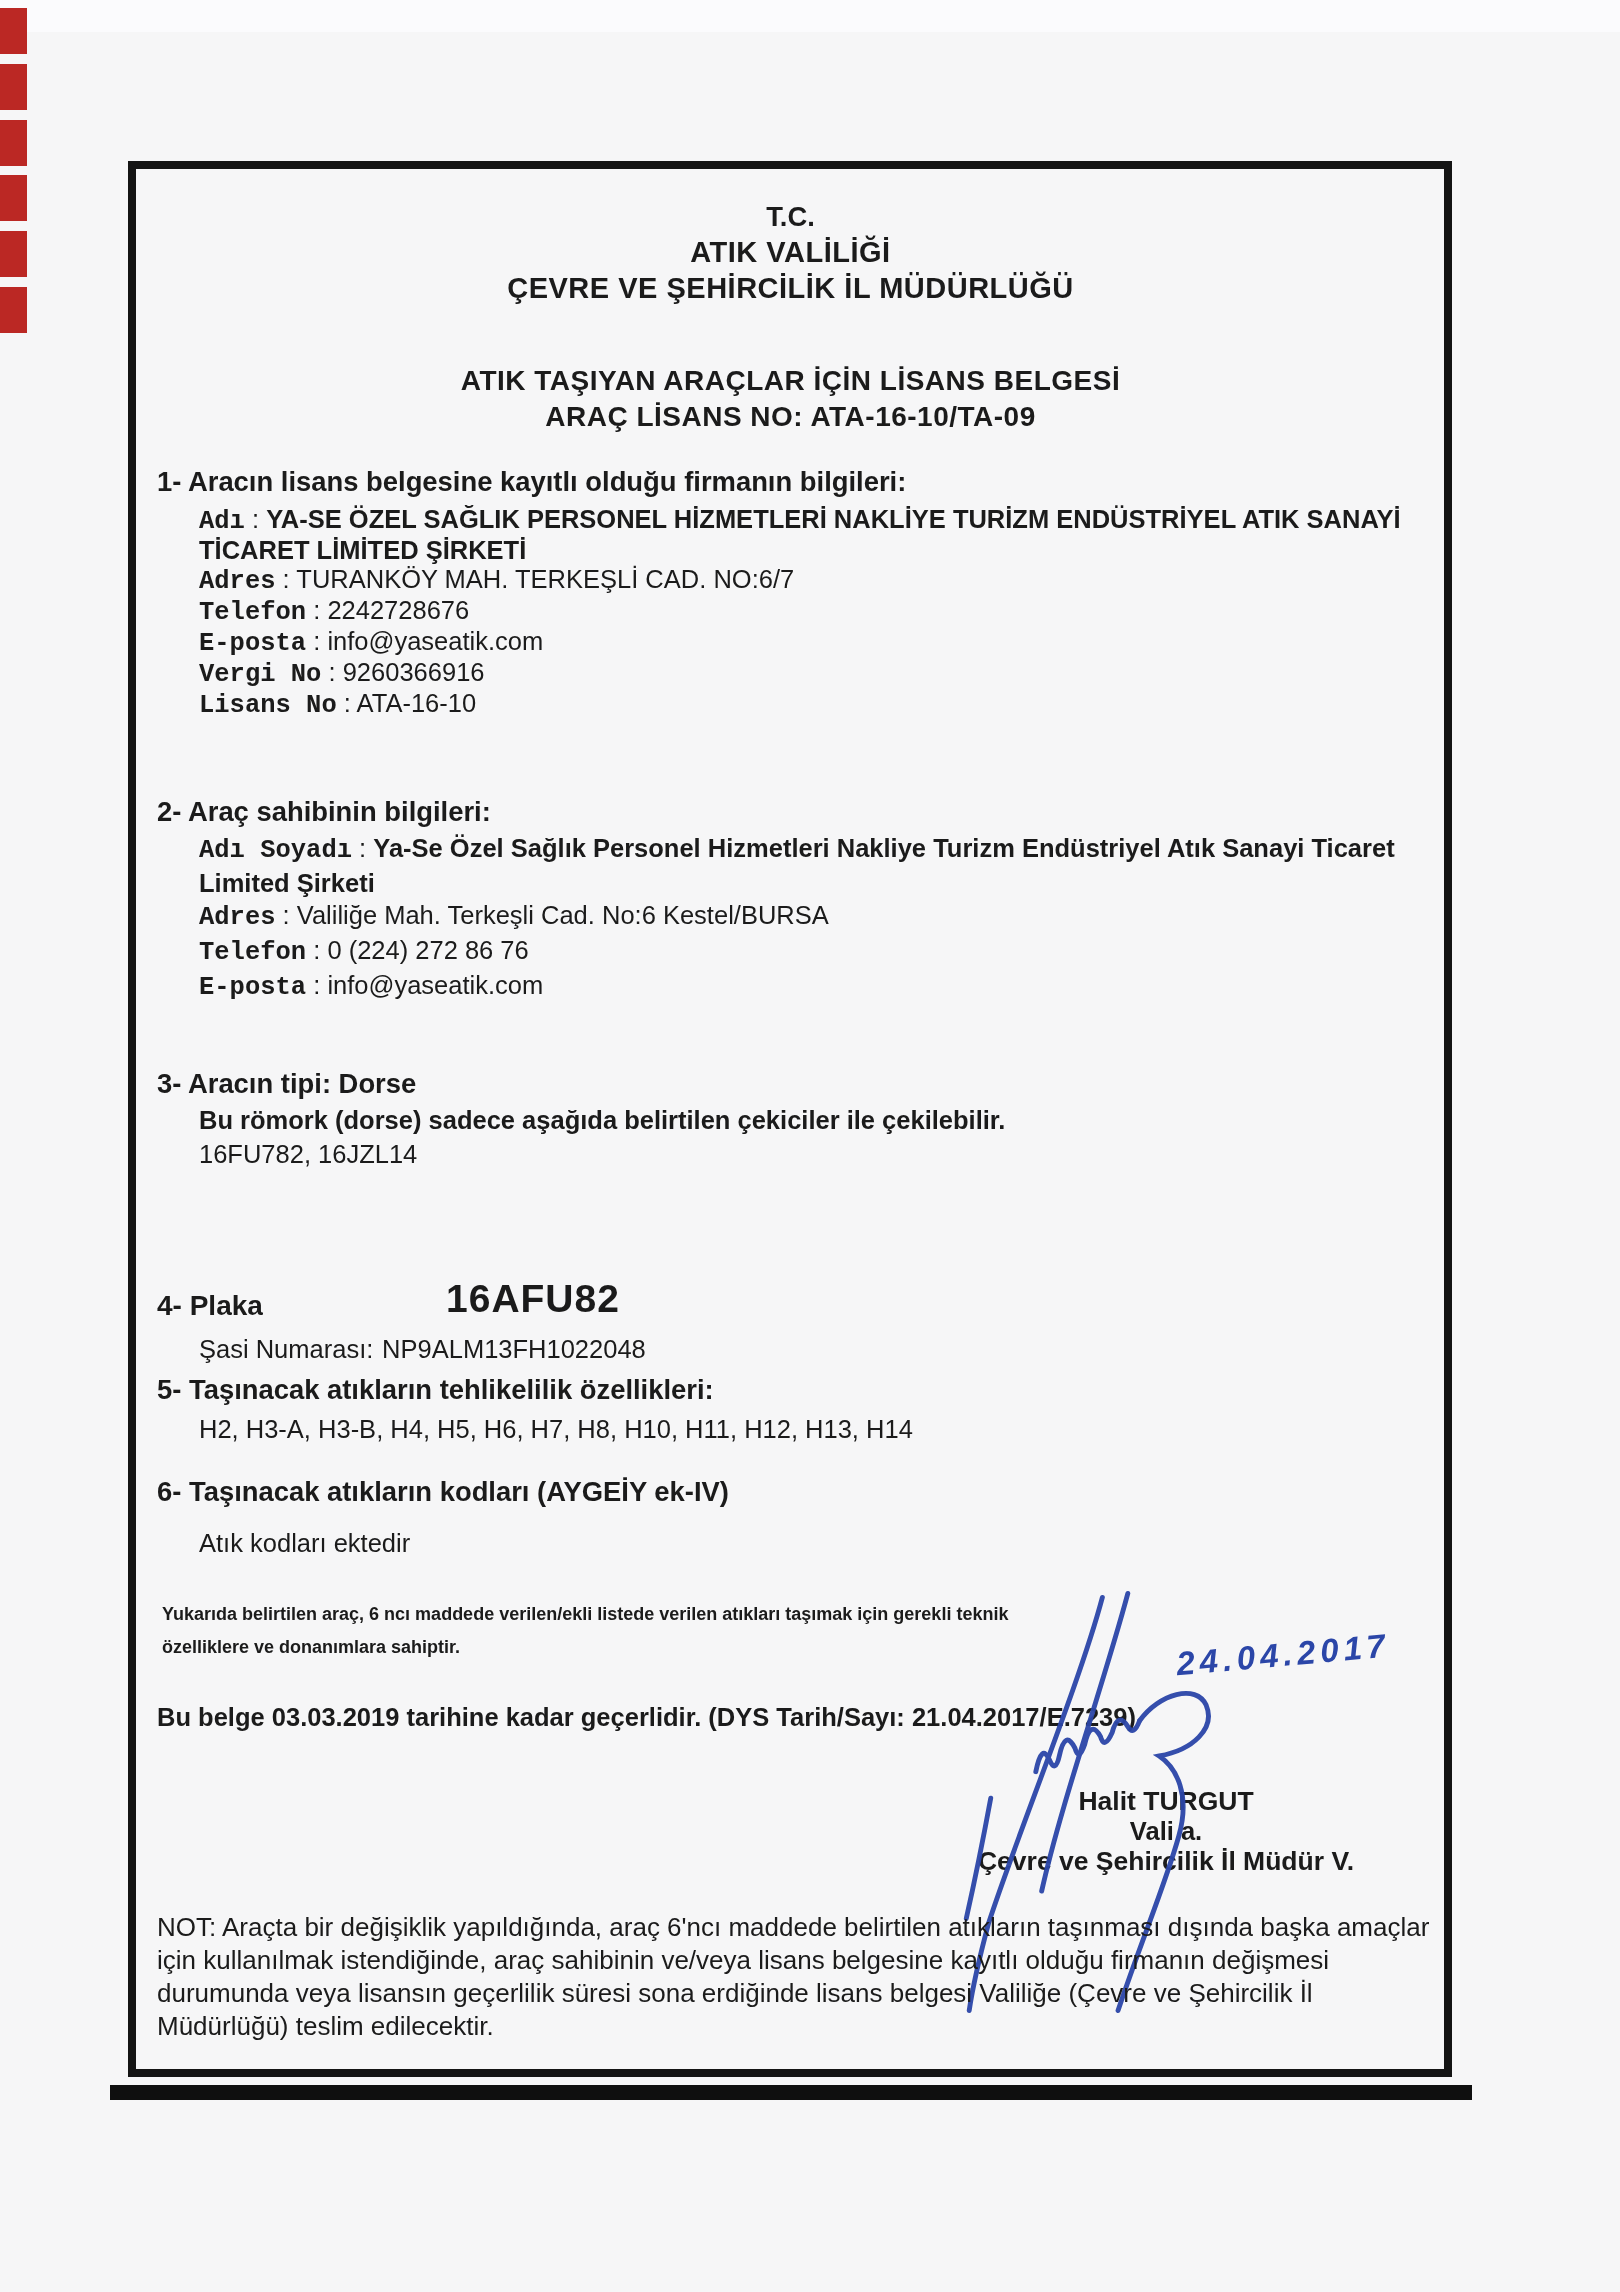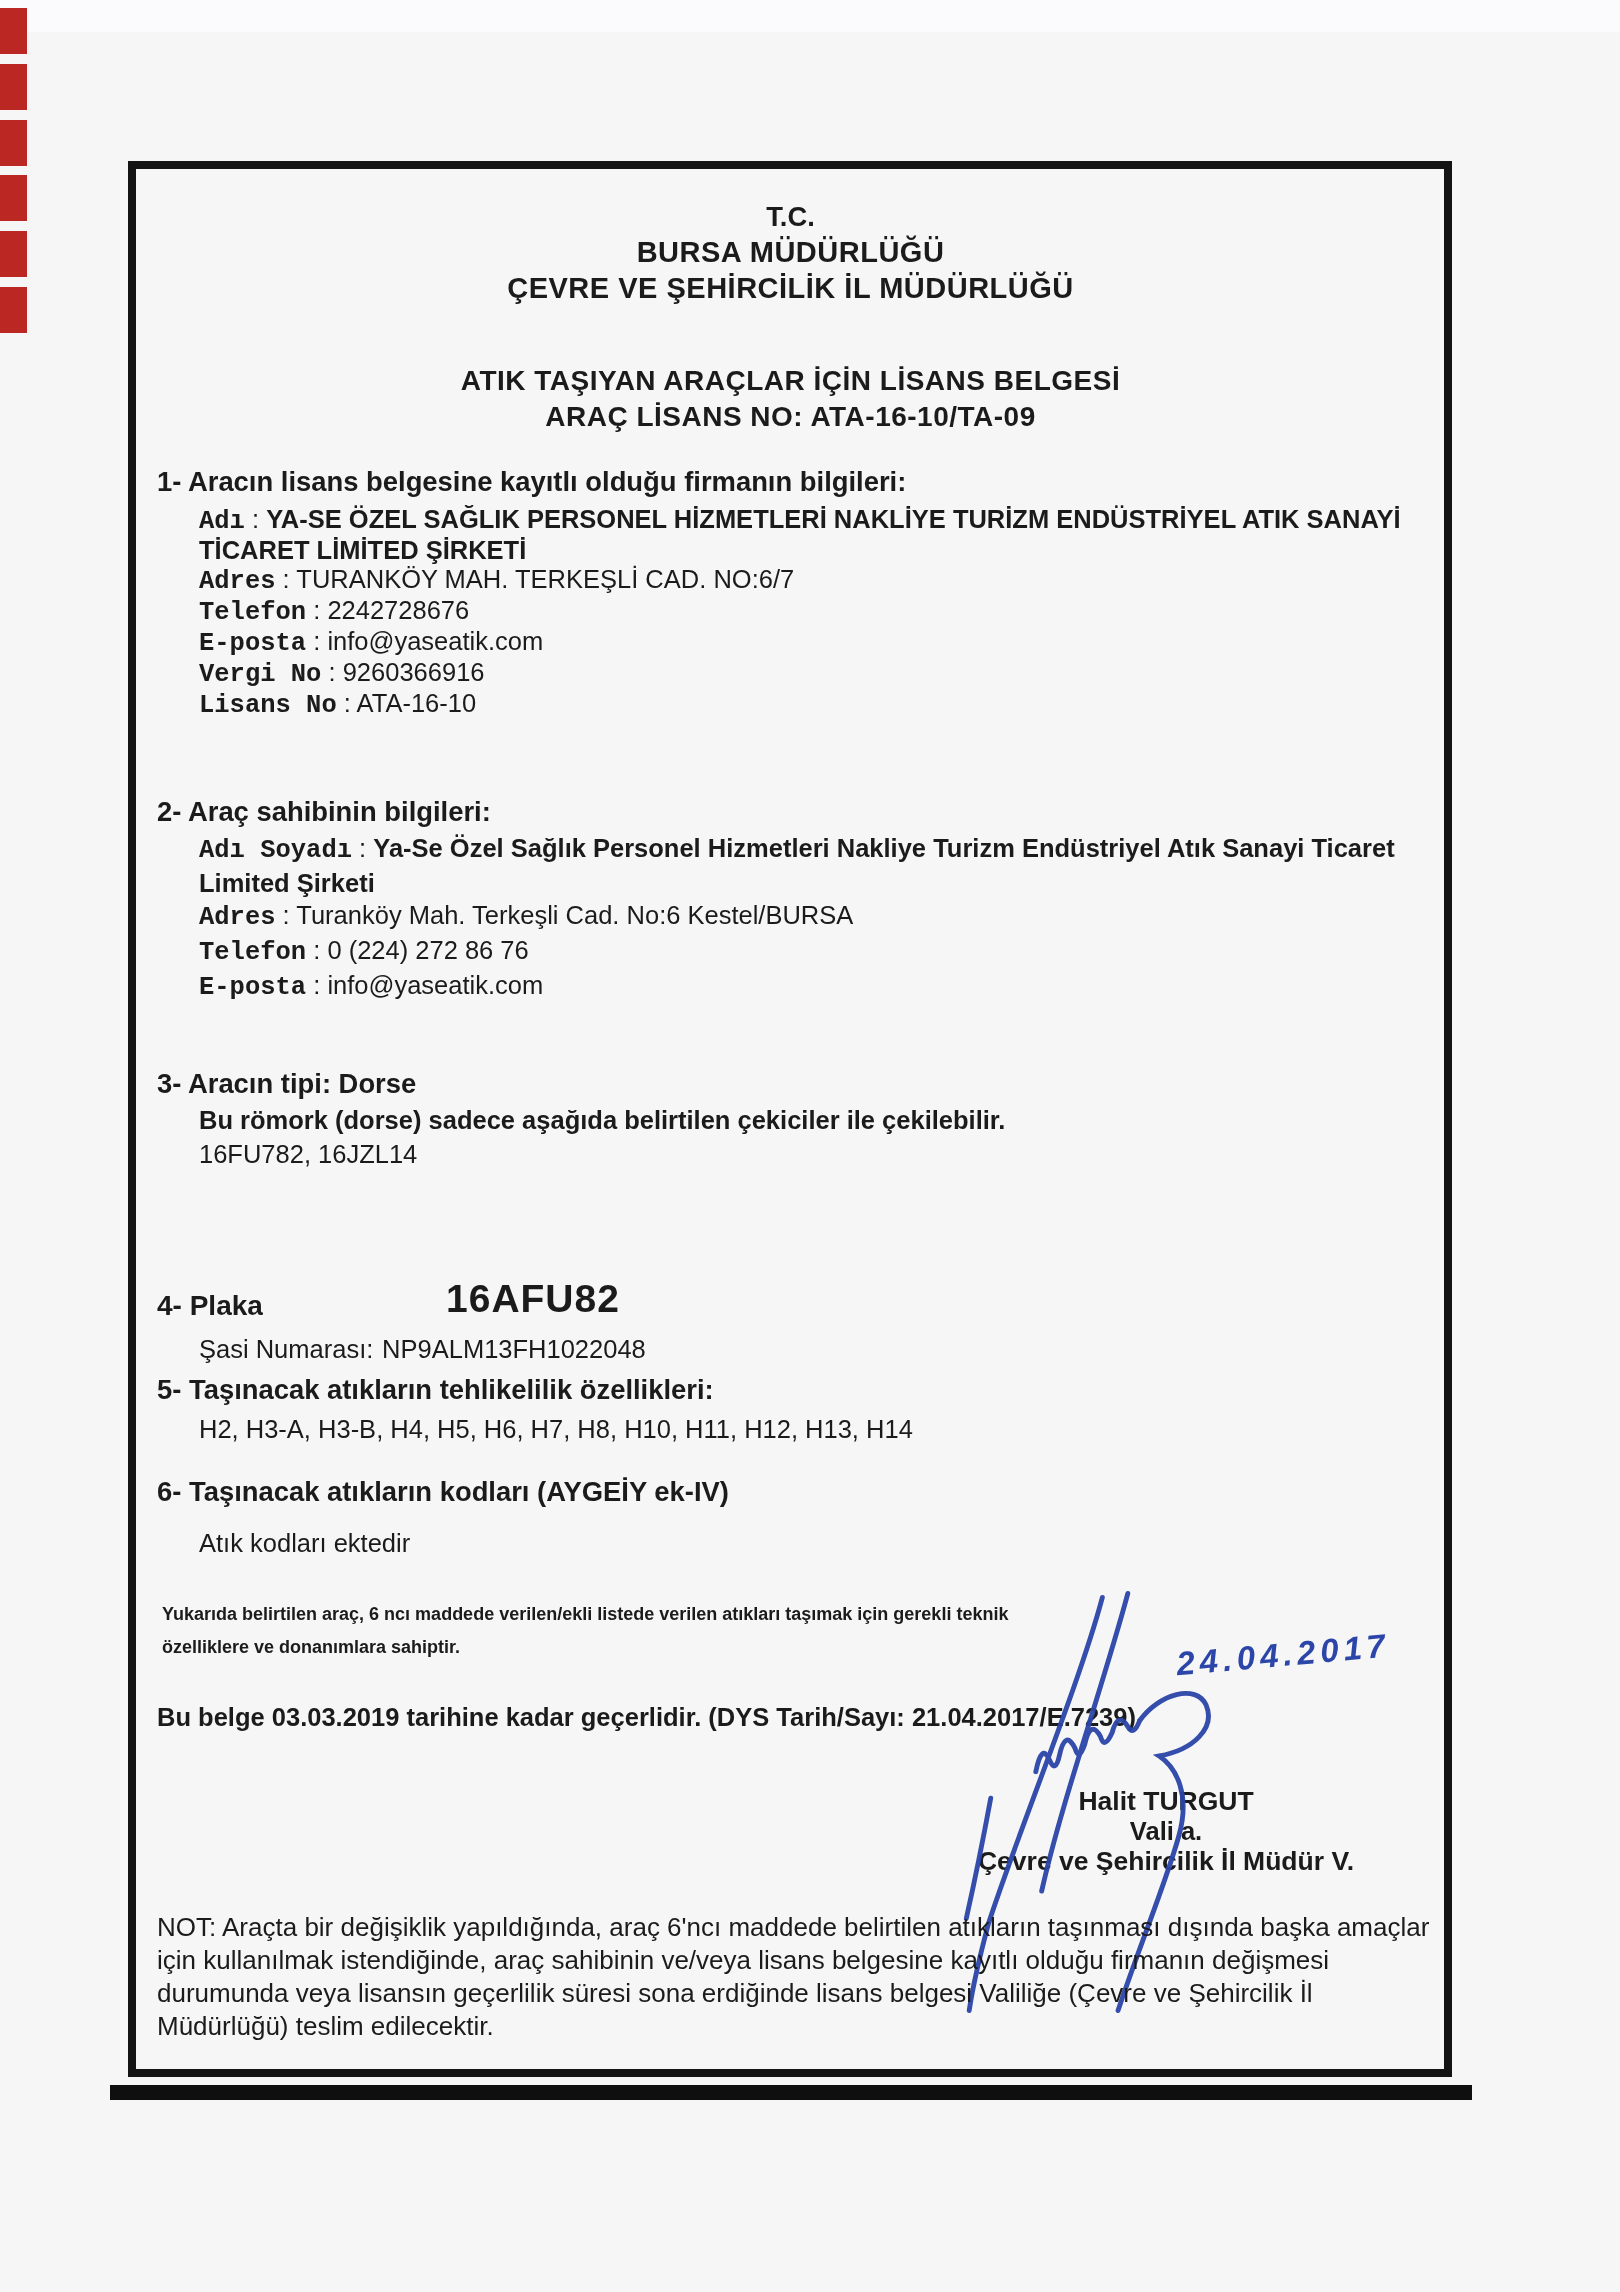--- a/index.html
+++ b/index.html
@@ -62,21 +62,21 @@
     <div class="edge-mark" style="top:120px"></div>
     <div class="edge-mark" style="top:175px"></div>
     <div class="edge-mark" style="top:231px"></div>
     <div class="edge-mark" style="top:287px"></div>
   </div>
 
   <div class="frame"></div>
   <div class="shadow-band"></div>
 
   <div class="abs center-col h-tc" style="top:201px">T.C.</div>
-  <div class="abs center-col h-auth" style="top:236px">BURSA MÜDÜRLÜĞÜ</div>
+  <div class="abs center-col h-auth" style="top:236px">ATIK VALİLİĞİ</div>
   <div class="abs center-col h-title" style="top:365px">ATIK TAŞIYAN ARAÇLAR İÇİN LİSANS BELGESİ</div>
   <div class="abs center-col h-auth" style="top:272px">ÇEVRE VE ŞEHİRCİLİK İL MÜDÜRLÜĞÜ</div>
   <div class="abs center-col h-title" style="top:401px">ARAÇ LİSANS NO: ATA-16-10/TA-09</div>
 
   <div class="abs sec-head" style="top:466px">1- Aracın lisans belgesine kayıtlı olduğu firmanın bilgileri:</div>
   <div class="abs body-block" style="top:505px">
     <div>
       <span class="lbl">Adı</span><span> : </span><span class="v-bold">YA-SE ÖZEL SAĞLIK PERSONEL HİZMETLERİ NAKLİYE TURİZM ENDÜSTRİYEL ATIK SANAYİ TİCARET LİMİTED ŞİRKETİ</span>
     </div>
     <div>
@@ -95,21 +95,21 @@
       <span class="lbl">Lisans No</span><span> : </span><span class="plain">ATA-16-10</span>
     </div>
   </div>
 
   <div class="abs sec-head" style="top:796px">2- Araç sahibinin bilgileri:</div>
   <div class="abs body-block2" style="top:832px">
     <div>
       <span class="lbl">Adı Soyadı</span><span> : </span><span class="v-bold">Ya-Se Özel Sağlık Personel Hizmetleri Nakliye Turizm Endüstriyel Atık Sanayi Ticaret Limited Şirketi</span>
     </div>
     <div>
-      <span class="lbl">Adres</span><span> : </span><span class="plain">Turanköy Mah. Terkeşli Cad. No:6 Kestel/BURSA</span>
+      <span class="lbl">Adres</span><span> : </span><span class="plain">Valiliğe Mah. Terkeşli Cad. No:6 Kestel/BURSA</span>
     </div>
     <div>
       <span class="lbl">Telefon</span><span> : </span><span class="plain">0 (224) 272 86 76</span>
     </div>
     <div>
       <span class="lbl">E-posta</span><span> : </span><span class="plain">info@yaseatik.com</span>
     </div>
   </div>
 
   <div class="abs sec-head" style="top:1068px">3- Aracın tipi: Dorse</div>

